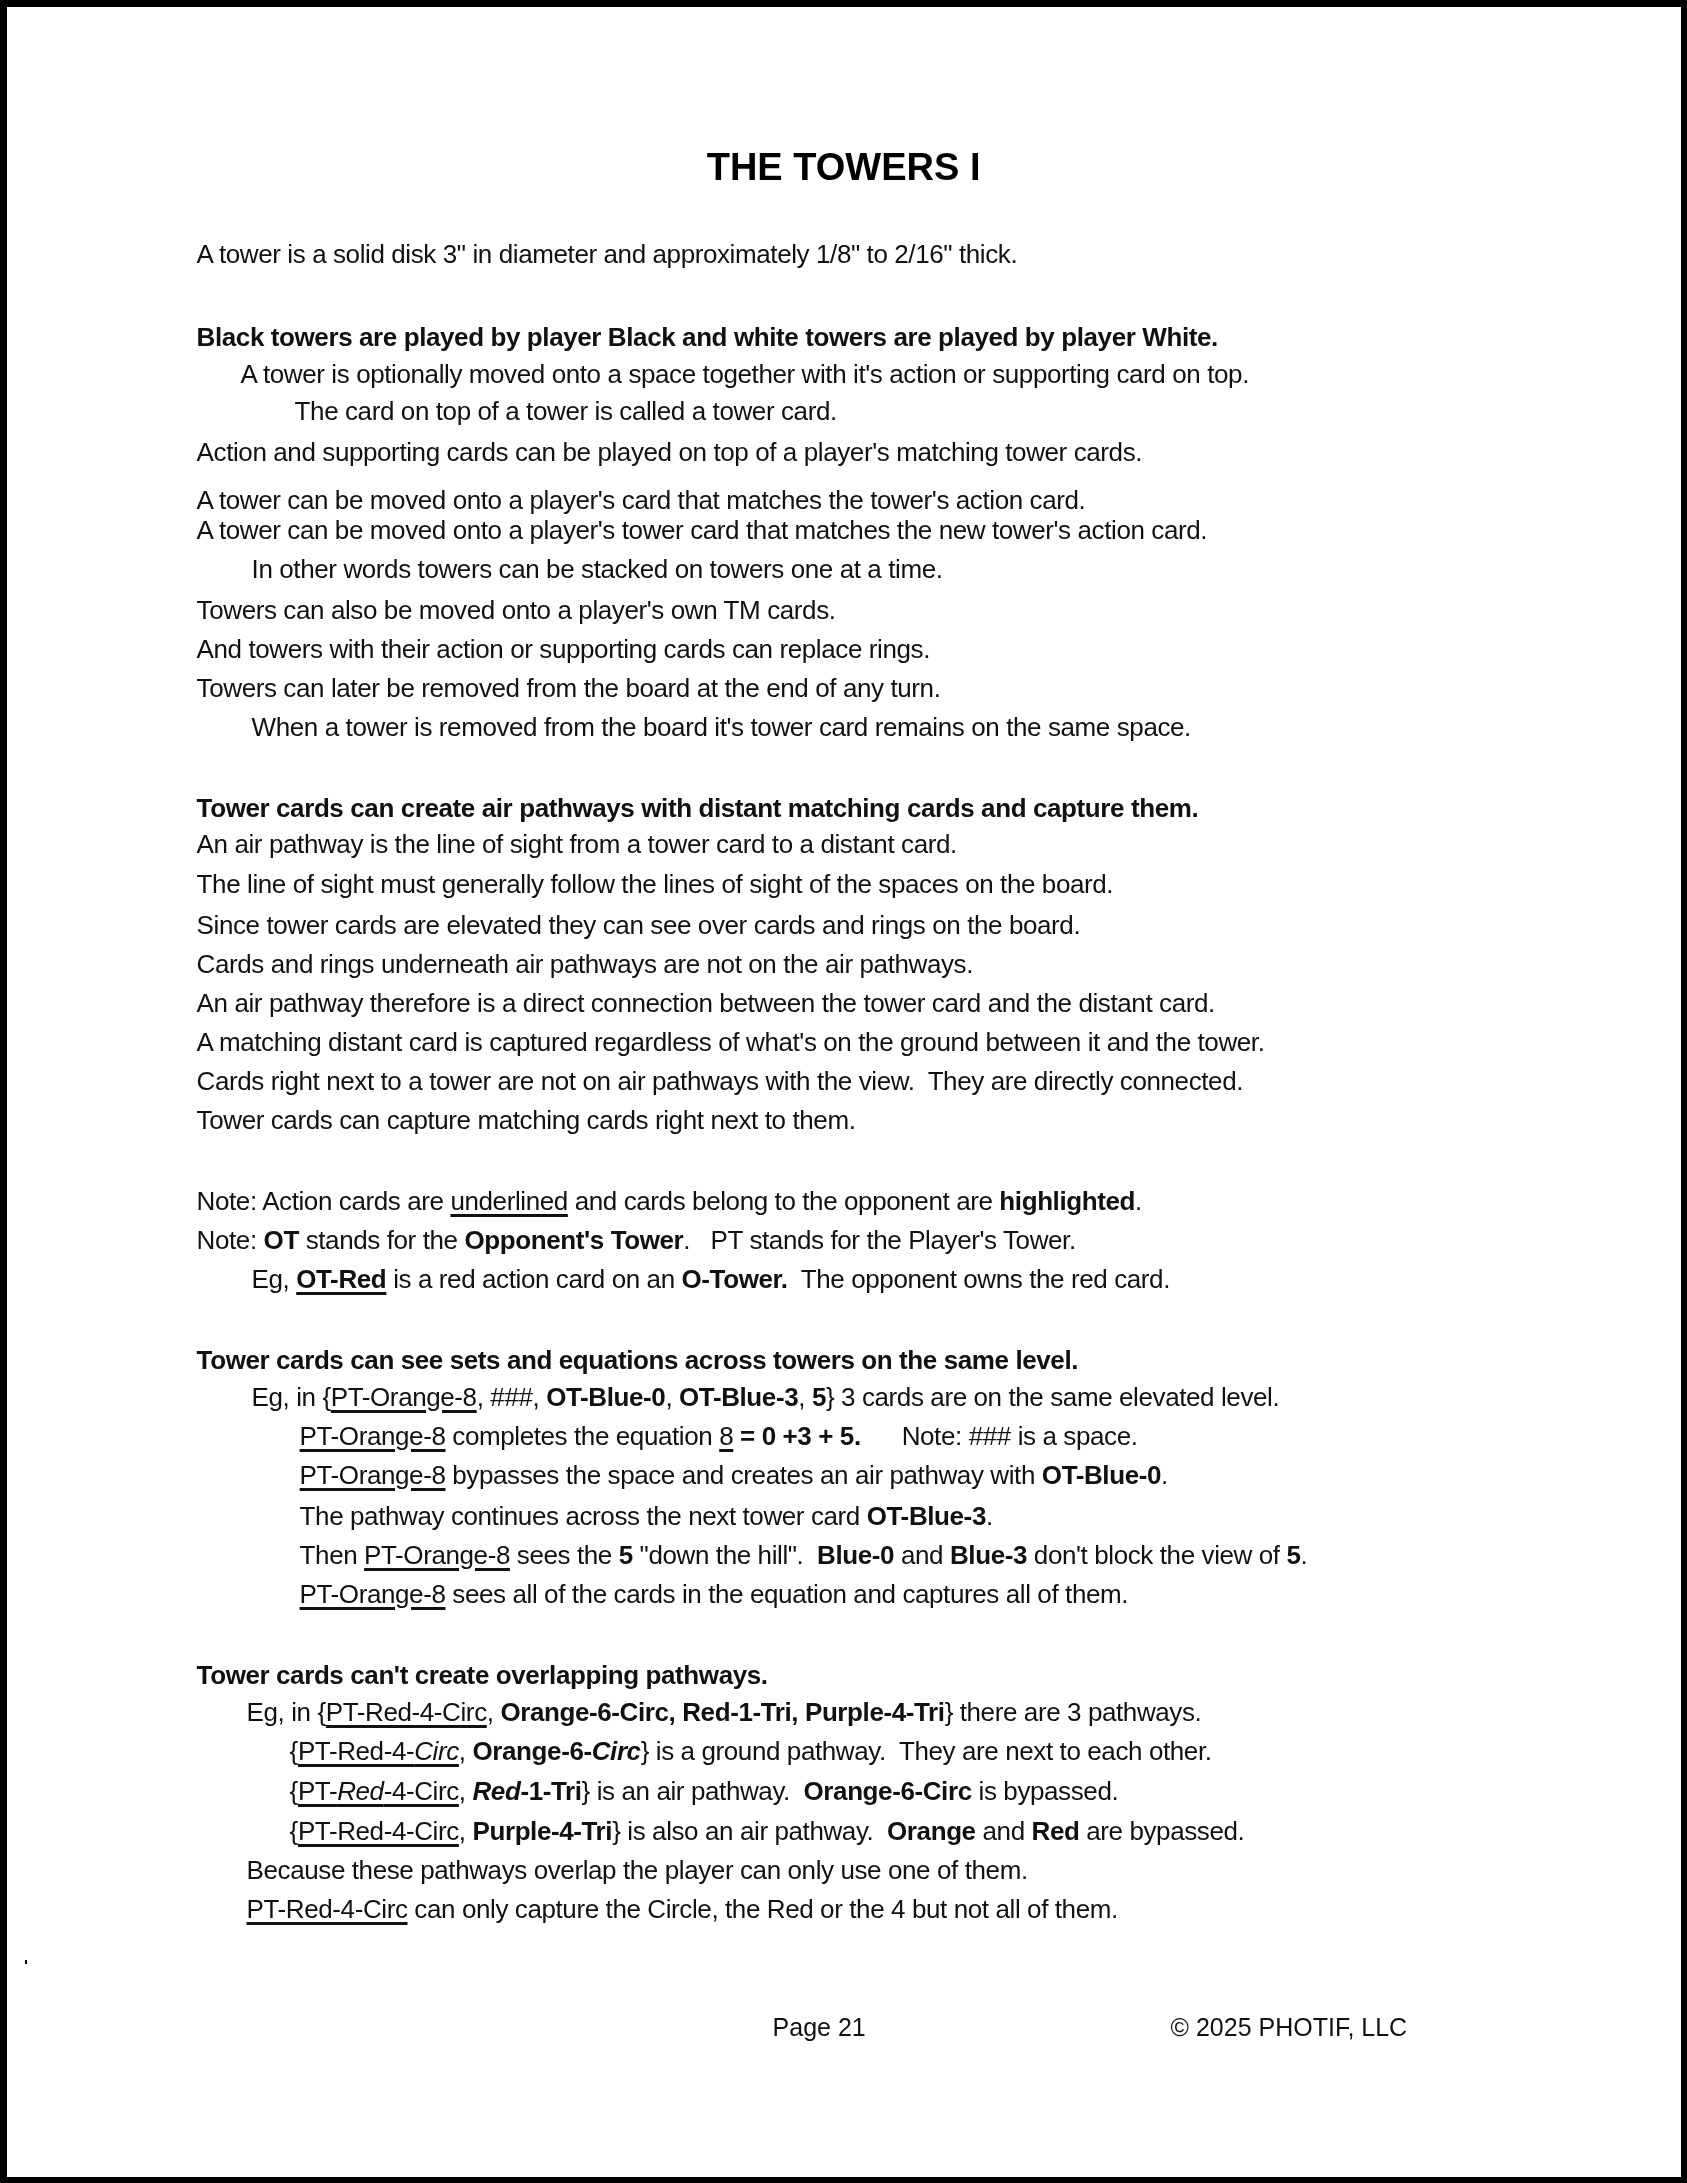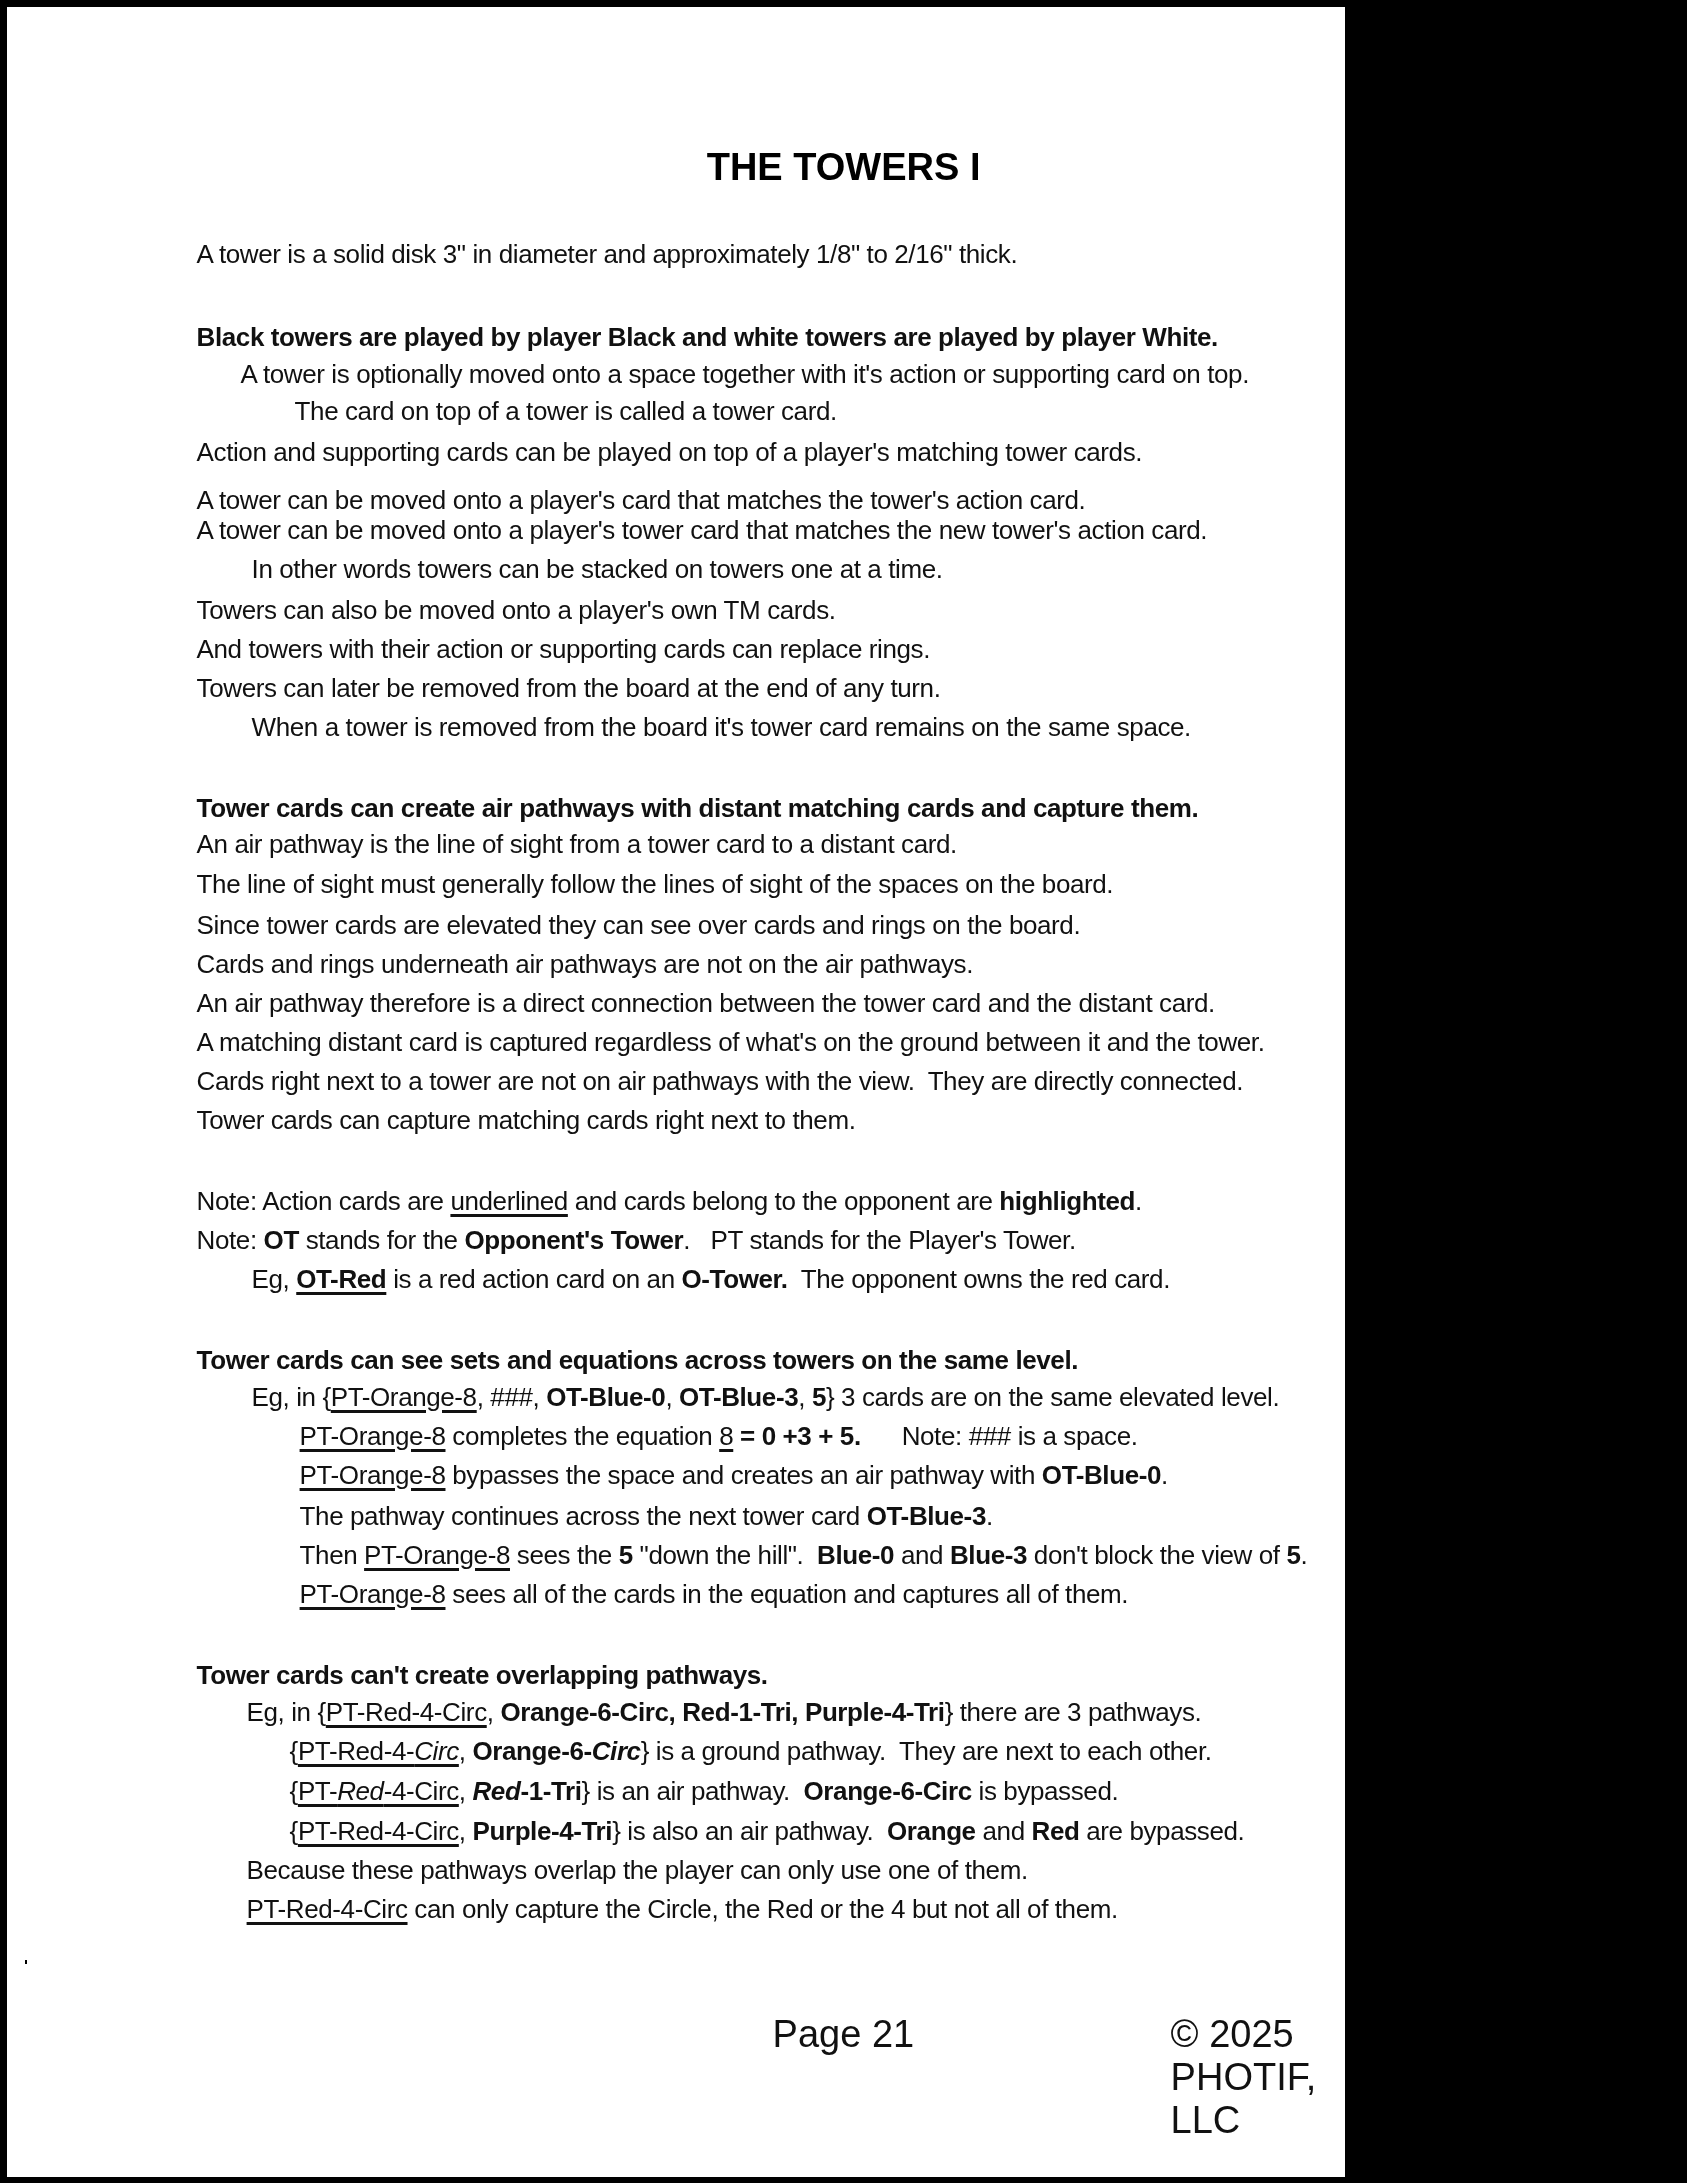--- a/index.html
+++ b/index.html
@@ -1,23 +1,23 @@
 <!DOCTYPE html>
 <html style="font-size:10.6px"><head>
 <meta charset="utf-8">
 <style>
   html, body { margin: 0; padding: 0; background: #000; }
   body { width: 1687px; height: 2183px; position: relative; overflow: hidden; font-family: "Liberation Sans", sans-serif; }
-  .page { position: absolute; left: 6.6px; top: 6.6px; width: 1338px; height: 2170px; background: #fff; }
+  .page { position: absolute; left: 6.6px; top: 6.6px; width: 1674px; height: 2170px; background: #fff; }
   .line { position: absolute; white-space: pre; font-size: 26px; color: #111; line-height: 30.5px; letter-spacing: -0.4px; }
   .title { position: absolute; left: 0; width: 1674px; text-align: center; top: 139px; font-size: 38px; font-weight: bold; color: #000; letter-spacing: 0px; }
   b, .b { font-weight: bold; }
   i, .i { font-style: italic; }
   u, .u { text-decoration: underline; text-decoration-thickness: 2.7px; text-underline-offset: 4px; }
-  .footer { position: absolute; font-size: 38px; color: #111; top: 2006px; }
+  .footer { position: absolute; font-size: 25px; color: #111; top: 2006px; }
   .dot { position: absolute; left: 18px; top: 1953px; width: 2.7px; height: 4px; background: #000; }
 </style>
 </head>
 <body>
 
 <div class="page">
 
   <div class="title">THE TOWERS I</div>
 
   <div class="line" style="left:190px; top:232px;">A tower is a solid disk 3" in diameter and approximately 1/8" to 2/16" thick.</div>

